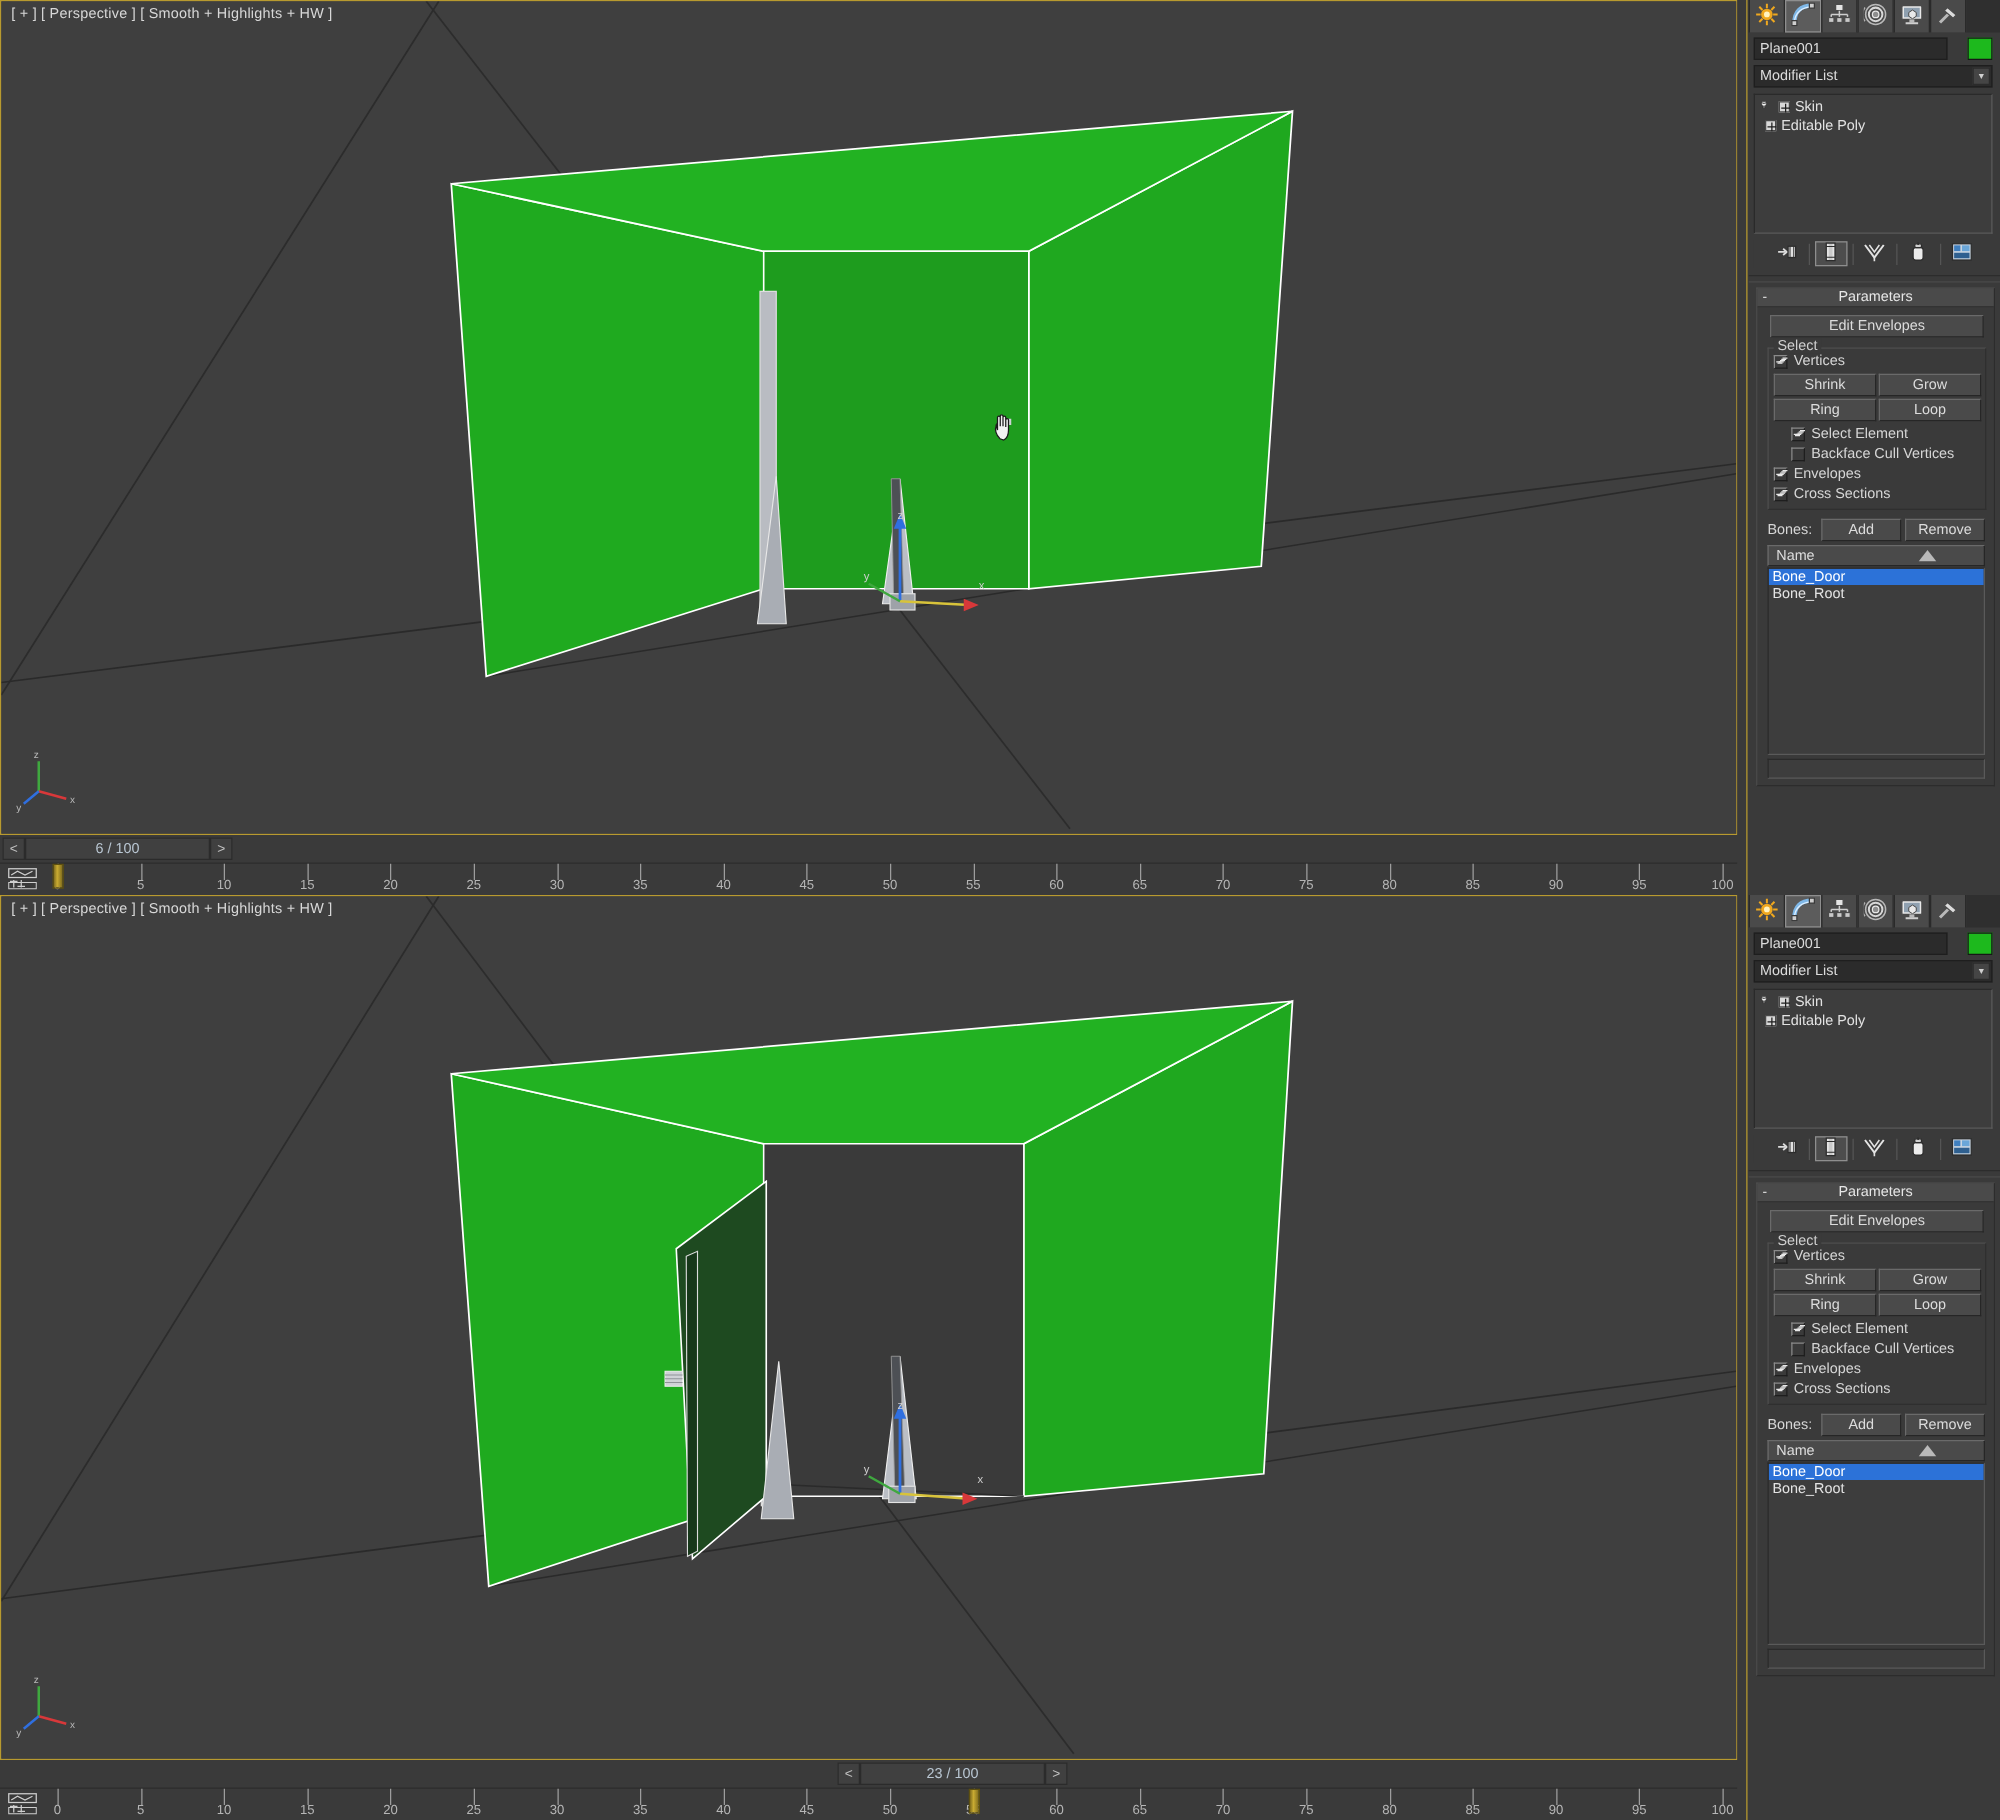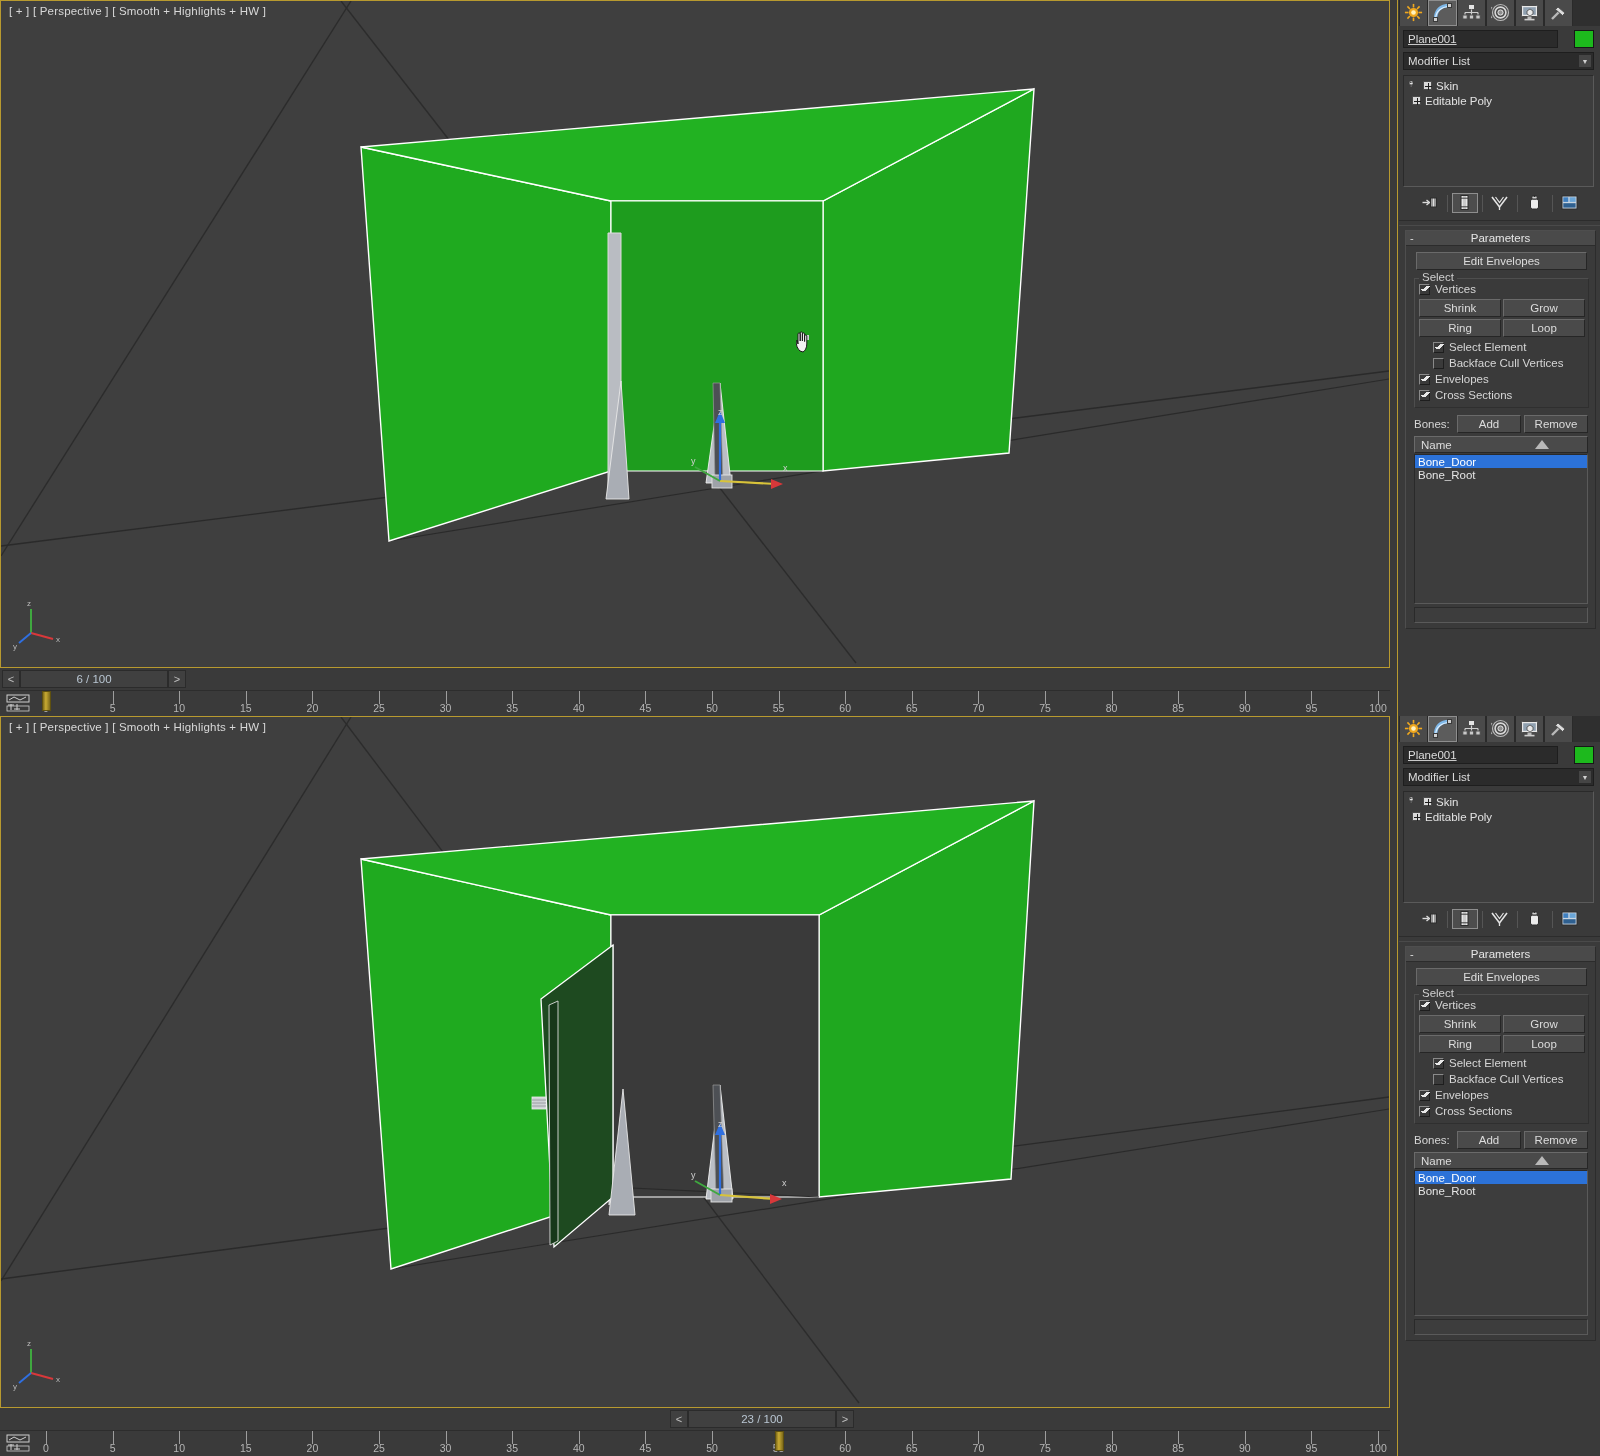--- a/index.html
+++ b/index.html
@@ -58,21 +58,21 @@
   .tabbar { position:relative; height:26px; background:#2f2f2f; display:flex; }
   .tabbtn { width:29px; height:26px; background:#4a4a4a;
             border-left:1px solid #2a2a2a; border-right:1px solid #2a2a2a;
             display:flex; align-items:center; justify-content:center;
             position:relative; }
   .tabbtn.active { background:#5c5c5c; border:1px solid #8e8e8e; }
 
   .txtfield { height:18px; background:#2b2b2b; border:1px solid #1e1e1e;
               color:#dcdcdc; font-size:11.5px; display:flex;
               align-items:center; padding-left:4px; }
-  .namerow { display:flex; gap:16px; padding:4px 6px 0 4px;text-decoration:underline; }
+  .namerow { display:flex; gap:16px; padding:4px 6px 0 4px; }
   .namerow .txtfield { flex:1; }
   .colorswatch { width:20px; height:18px; background:#1db91d;
                  border:1px solid #171717; }
 
   .modlist-row { padding:4px 6px 0 4px; }
   .modlist { height:18px; background:#2b2b2b; border:1px solid #1e1e1e;
              display:flex; align-items:center; color:#dcdcdc;
              font-size:11.5px; padding-left:4px; position:relative;}
   .combo-arrow { position:absolute; right:1px; top:1px; width:14px; height:14px;
                  background:#454545; border:1px solid #2b2b2b;

